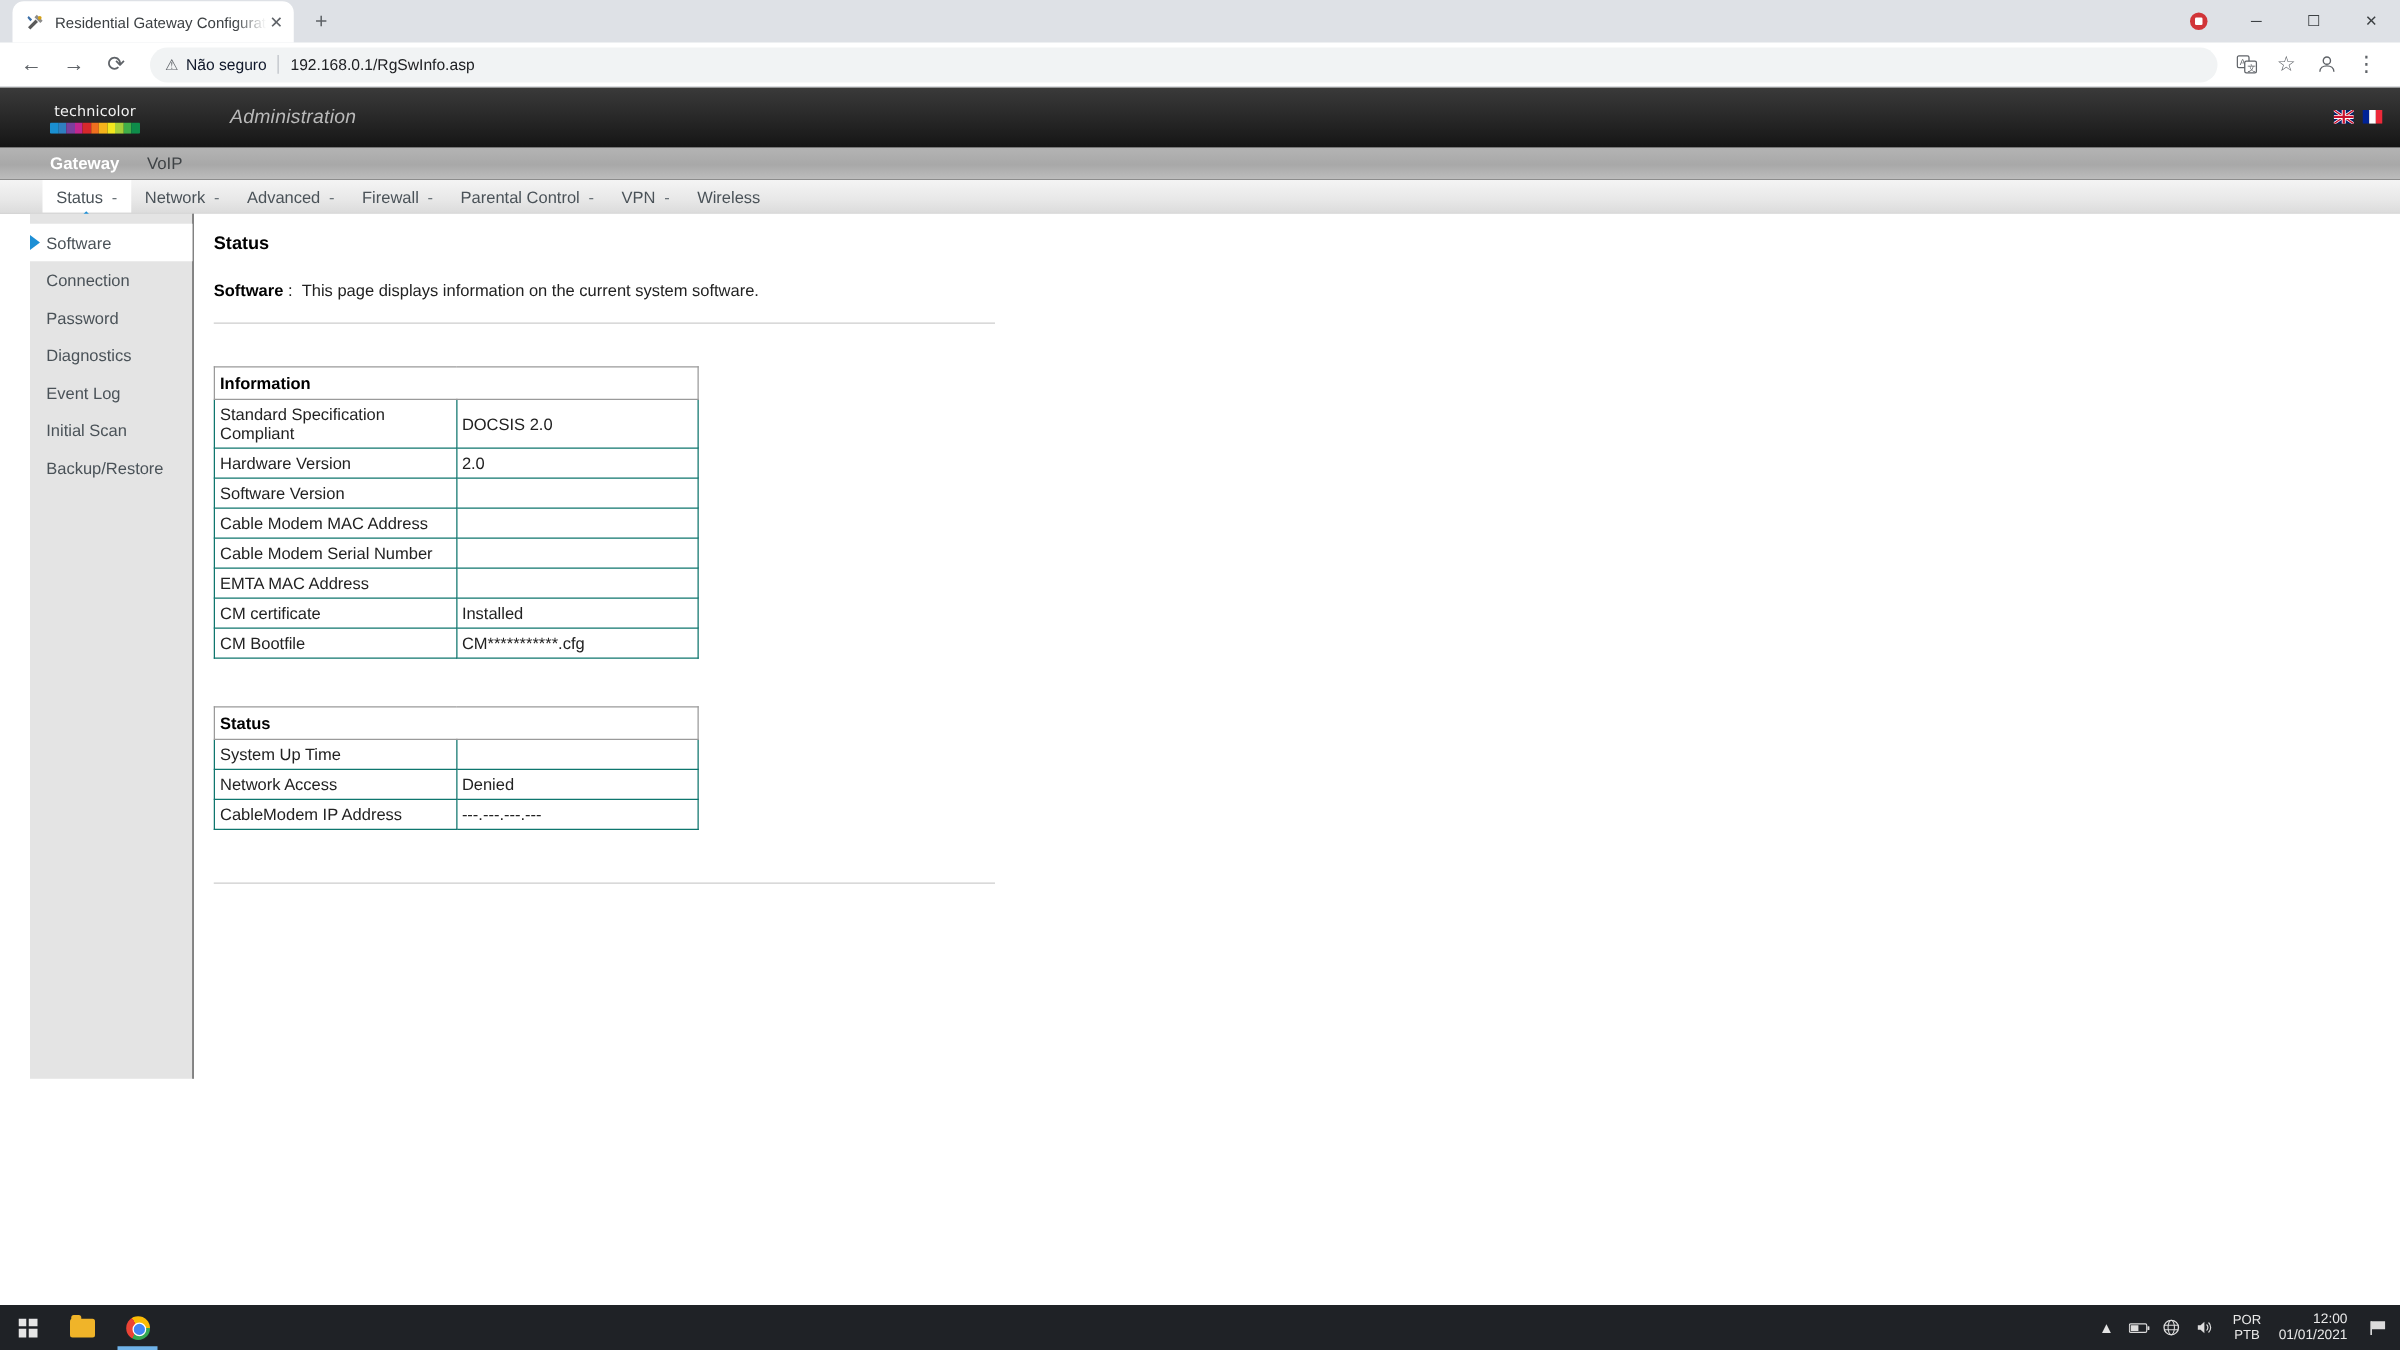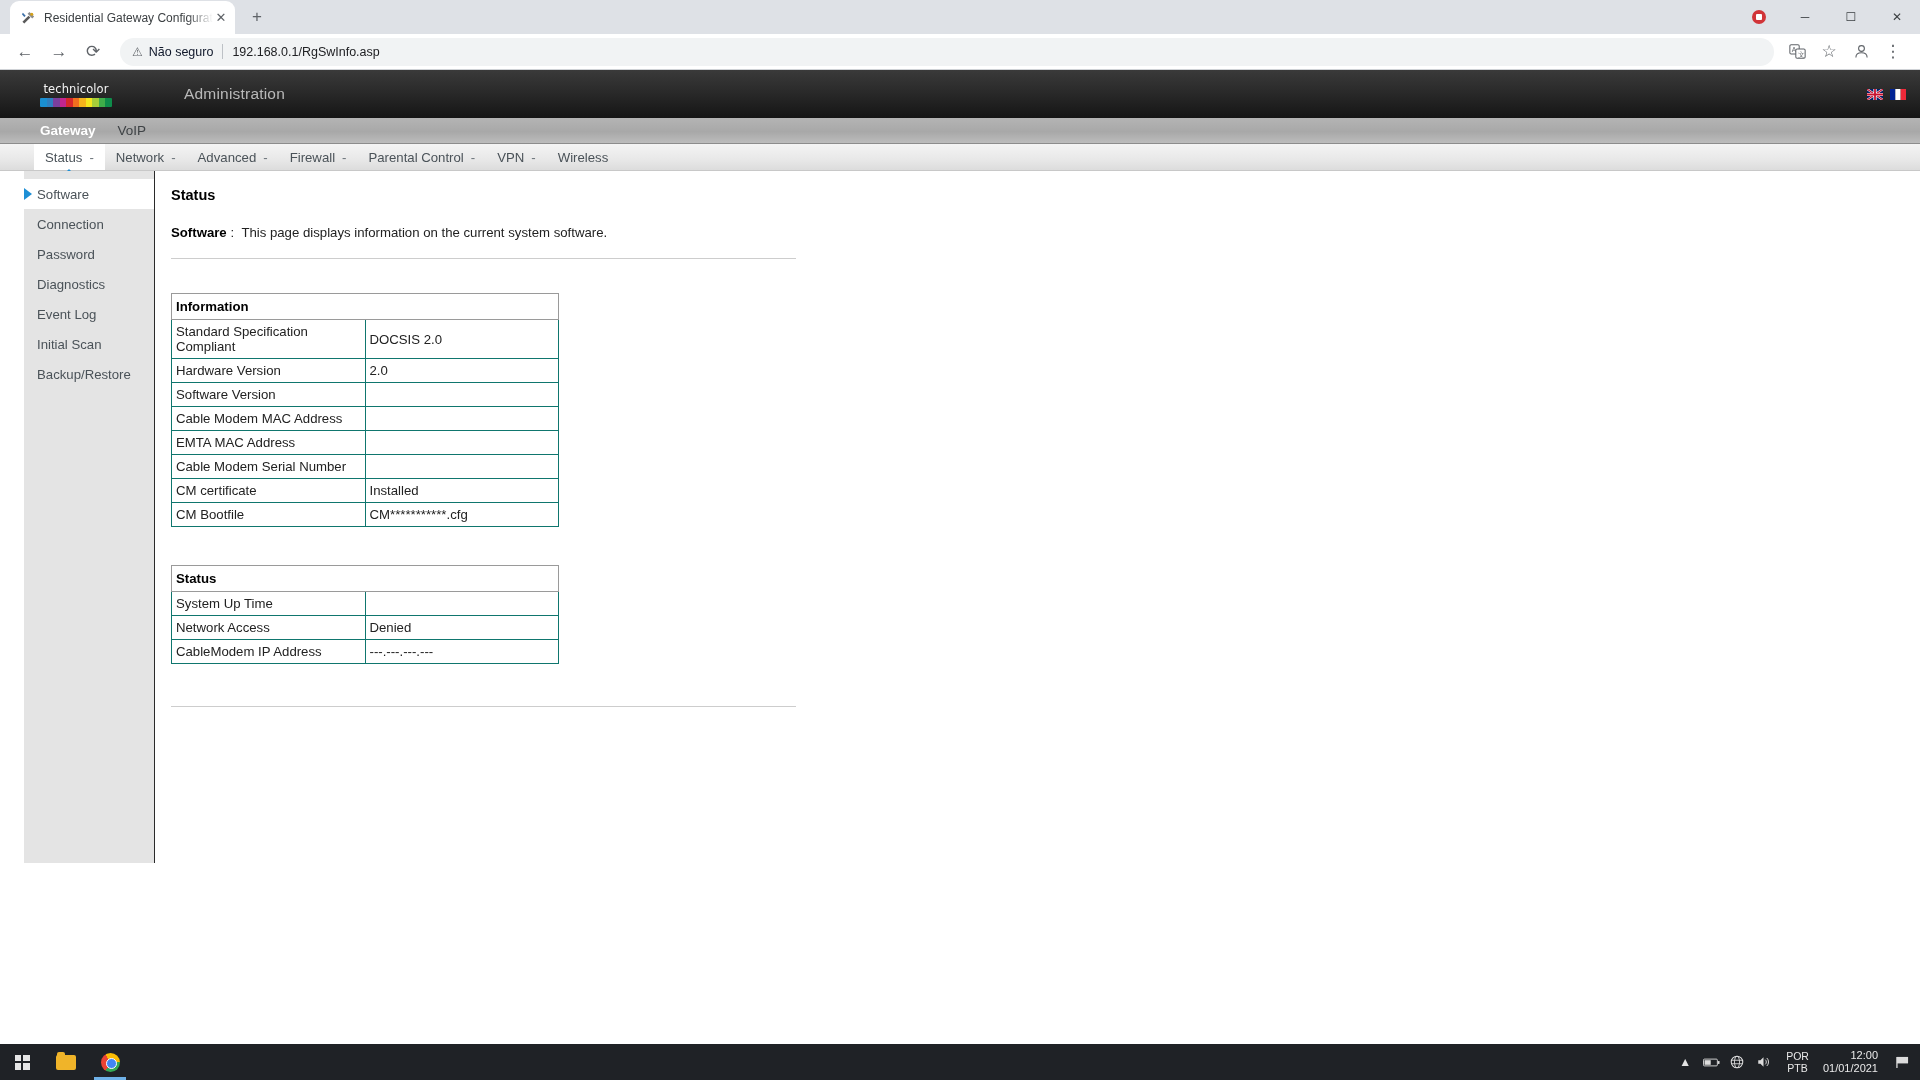--- a/index.html
+++ b/index.html
@@ -96,21 +96,21 @@
     display:flex; align-items:center; position:relative;gap:24px;
   }
   .logo-wrap { margin-left:40px; width:72px; }
   .logo-text {
     font-size:11.5px; color:#f2f2f2; letter-spacing:0.1px; text-align:center;
     font-family:"DejaVu Sans", sans-serif;
   }
   .logo-bar { display:flex; height:9px; margin-top:2px; border-radius:1px; overflow:hidden; }
   .logo-bar i { flex:1 1 auto; display:block; }
   .admin-title {
-    margin-left:48px; font-size:15.5px; color:#b9b9b9; letter-spacing:0.2px;
+    margin-left:48px; font-size:15.5px; color:#b9b9b9; letter-spacing:0.2px;font-style:italic;
   }
   .flags { position:absolute; right:14px; top:16px; display:flex; gap:7px; }
   .flag { width:16px; height:11px; display:block; }
 
   .rg-nav1 {
     height:26px;
     background: linear-gradient(180deg,#b4b4b4 0%, #a8a8a8 55%, #bcbcbc 100%);
     display:flex; align-items:center; padding-left:40px;
     border-bottom:1px solid #8c8c8c;
   }
@@ -417,25 +417,25 @@
           </tr>
           <tr>
             <td class="k">Software Version</td>
             <td class="v"></td>
           </tr>
           <tr>
             <td class="k">Cable Modem MAC Address</td>
             <td class="v"></td>
           </tr>
           <tr>
+            <td class="k">Cable Modem Serial Number</td>
+            <td class="v"></td>
+          </tr>
+          <tr>
             <td class="k">EMTA MAC Address</td>
-            <td class="v"></td>
-          </tr>
-          <tr>
-            <td class="k">Cable Modem Serial Number</td>
             <td class="v"></td>
           </tr>
           <tr>
             <td class="k">CM certificate</td>
             <td class="v">Installed</td>
           </tr>
           <tr>
             <td class="k">CM Bootfile</td>
             <td class="v">CM***********.cfg</td>
           </tr>

